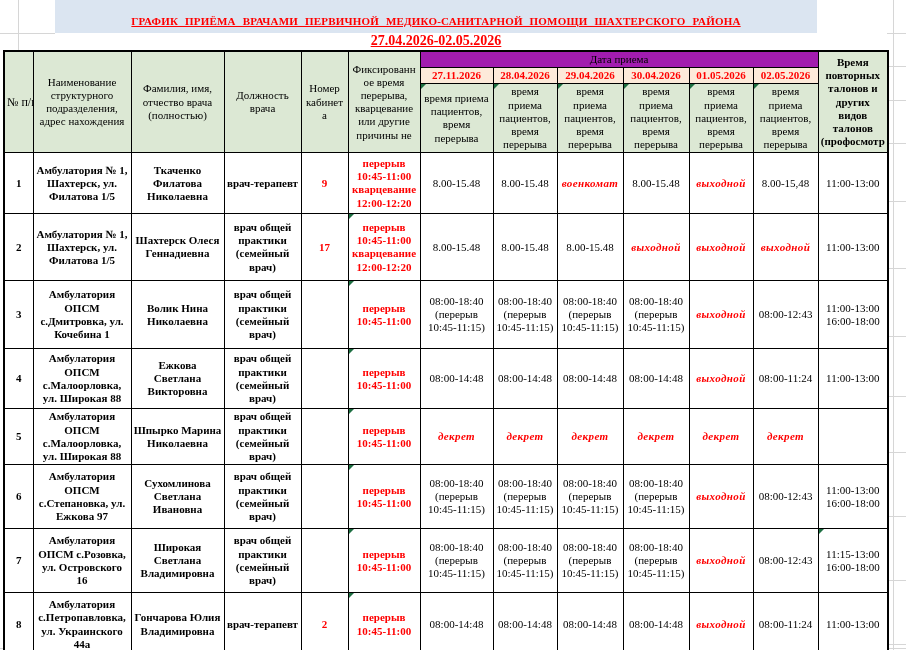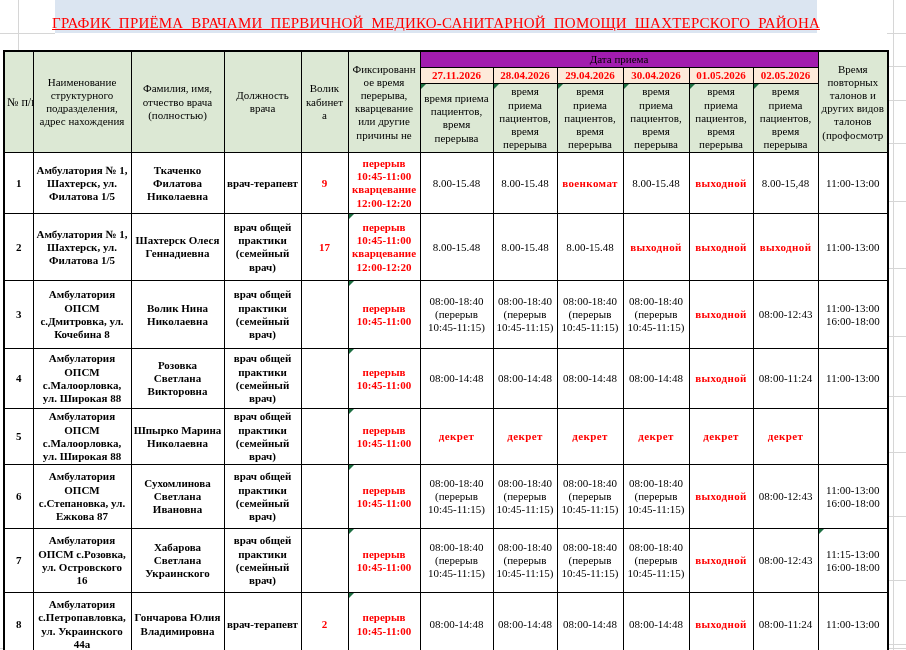--- a/index.html
+++ b/index.html
@@ -1,38 +1,38 @@
 <!DOCTYPE html>
 <html><head>
 <meta charset="utf-8">
 <style>
   html,body{margin:0;padding:0;background:#fff;}
   .page{position:relative;width:906px;height:650px;background:#ffffff;overflow:hidden;
         font-family:"Liberation Serif","DejaVu Serif",serif;color:#000;}
   .gl{position:absolute;background:#d6d6d6;}
   .band{position:absolute;left:55px;top:0;width:762px;height:33px;background:#dbe5f1;}
   .t1{position:absolute;left:45px;top:15px;width:782px;text-align:center;
-      font-size:15px;font-weight:normal;color:#ff0000;text-decoration:underline;
+      font-size:11px;font-weight:bold;color:#ff0000;text-decoration:underline;
       letter-spacing:.2px;word-spacing:4px;white-space:nowrap;}
   .t2{position:absolute;left:55px;top:33px;width:762px;text-align:center;
       font-size:14px;font-weight:bold;color:#ff0000;text-decoration:underline;}
   table.sched{position:absolute;left:3px;top:50px;width:884px;border-collapse:collapse;
       table-layout:fixed;border:2px solid #000;background:#fff;}
   table.sched td{border:1px solid #000;padding:1px 2px;text-align:center;vertical-align:middle;
       font-size:11px;line-height:1.2;overflow:hidden;word-wrap:break-word;}
   td.hdr{background:#dce8d4;font-size:10.5px;line-height:1.25;}
-  td.hb{font-weight:normal;margin-left:21px;}
+  td.hb{font-weight:bold;margin-left:21px;}
   td.dgroup{background:#a21caf;font-size:11px;}
   td.dateh{background:#fdeada;color:#ff0000;font-weight:600;font-size:10px;}
   td.subh{background:#dce8d4;font-size:9.5px;line-height:1.25;}
   td.l{text-align:left;font-weight:bold;padding-left:4px;}
   td.b{font-weight:bold;}
   td.cab{color:#ff0000;font-weight:bold;}
   td.brk{color:#ff0000;font-size:10.5px;white-space:pre-line;line-height:1.3;font-weight:bold;}
-  td.stat{color:#ff0000;font-weight:bold;font-size:9.5px;letter-spacing:.4px;}
+  td.stat{color:#ff0000;font-weight:bold;font-size:9.5px;letter-spacing:.4px;font-style:italic;}
   td.pre{white-space:pre-line;}
   td.rep{font-size:10.5px;}
   td.tri{position:relative;}
   td.tri::after{content:"";position:absolute;top:0;left:0;width:0;height:0;
       border-top:5px solid #1d6f42;border-right:5px solid transparent;}
   .bstrip{position:absolute;left:3px;top:644px;width:884px;height:6px;
       background:repeating-linear-gradient(90deg,#d6d6d6 0 1px,transparent 1px 66px);}
 </style>
 </head>
 <body>
@@ -52,20 +52,21 @@
   <div class="gl" style="left:887px;top:396px;width:19px;height:1px"></div>
   <div class="gl" style="left:887px;top:452px;width:19px;height:1px"></div>
   <div class="gl" style="left:887px;top:516px;width:19px;height:1px"></div>
   <div class="gl" style="left:887px;top:580px;width:19px;height:1px"></div>
   <div class="gl" style="left:887px;top:644px;width:19px;height:1px"></div>
   <div class="gl" style="left:0;top:648px;width:906px;height:1px"></div>
   <div class="bstrip"></div>
 
   <div class="band"></div>
   <div class="t1">ГРАФИК ПРИЁМА ВРАЧАМИ ПЕРВИЧНОЙ МЕДИКО-САНИТАРНОЙ ПОМОЩИ ШАХТЕРСКОГО РАЙОНА</div>
+  <div class="t2">27.04.2026-02.05.2026</div>
 
   <table class="sched">
     <colgroup>
       <col style="width:29px">
         <col style="width:98px">
         <col style="width:93px">
         <col style="width:77px">
       <col style="width:47px">
         <col style="width:72px">
         <col style="width:73px">
@@ -76,21 +77,21 @@
         <col style="width:65px">
       <col style="width:70px">
     </colgroup>
 
     <tbody>
         <tr style="height:16px">
       <td class="hdr" rowspan="3" style="white-space:nowrap;font-size:12px">№ п/п</td>
       <td class="hdr" rowspan="3">Наименование структурного подразделения, адрес нахождения</td>
       <td class="hdr" rowspan="3">Фамилия, имя, отчество врача (полностью)</td>
       <td class="hdr" rowspan="3">Должность врача</td>
-      <td class="hdr" rowspan="3">Волик кабинета</td>
+      <td class="hdr" rowspan="3">Номер кабинета</td>
       <td class="hdr" rowspan="3">Фиксированное время перерыва, кварцевание или другие причины не</td>
       <td class="dgroup" colspan="6">Дата приема</td>
       <td class="hdr hb" rowspan="3">Время повторных талонов и других видов талонов (профосмотр</td>
     </tr>
     <tr style="height:15px">
       <td class="dateh">27.11.2026</td>
       <td class="dateh">28.04.2026</td>
       <td class="dateh">29.04.2026</td>
       <td class="dateh">30.04.2026</td>
       <td class="dateh">01.05.2026</td>
@@ -138,40 +139,40 @@
       <td>8.00-15.48</td>
       <td>8.00-15.48</td>
       <td class="stat">выходной</td>
       <td class="stat">выходной</td>
       <td class="stat">выходной</td>
       <td class="rep pre">11:00-13:00</td>
     </tr>
 
     <tr style="height:68px">
       <td class="b">3</td>
-      <td class="l">Амбулатория ОПСМ с.Дмитровка, ул. Кочебина 8</td>
+      <td class="l">Амбулатория ОПСМ с.Дмитровка, ул. Кочебина 1</td>
       <td class="l">Волик Нина Николаевна</td>
       <td class="l">врач общей практики (семейный врач)</td>
       <td class="cab"></td>
       <td class="brk tri">перерыв
 10:45-11:00</td>
       <td>08:00-18:40 (перерыв 10:45-11:15)</td>
       <td>08:00-18:40 (перерыв 10:45-11:15)</td>
       <td>08:00-18:40 (перерыв 10:45-11:15)</td>
       <td>08:00-18:40 (перерыв 10:45-11:15)</td>
       <td class="stat">выходной</td>
       <td>08:00-12:43</td>
       <td class="rep pre">11:00-13:00
 16:00-18:00</td>
     </tr>
 
     <tr style="height:60px">
       <td class="b">4</td>
       <td class="l">Амбулатория ОПСМ с.Малоорловка, ул. Широкая 88</td>
-      <td class="l">Розовка Светлана Викторовна</td>
+      <td class="l">Ежкова Светлана Викторовна</td>
       <td class="l">врач общей практики (семейный врач)</td>
       <td class="cab"></td>
       <td class="brk tri">перерыв
 10:45-11:00</td>
       <td>08:00-14:48</td>
       <td>08:00-14:48</td>
       <td>08:00-14:48</td>
       <td>08:00-14:48</td>
       <td class="stat">выходной</td>
       <td>08:00-11:24</td>
@@ -190,40 +191,40 @@
       <td class="stat">декрет</td>
       <td class="stat">декрет</td>
       <td class="stat">декрет</td>
       <td class="stat">декрет</td>
       <td class="stat">декрет</td>
       <td class="rep pre"></td>
     </tr>
 
     <tr style="height:64px">
       <td class="b">6</td>
-      <td class="l">Амбулатория ОПСМ с.Степановка, ул. Ежкова 87</td>
+      <td class="l">Амбулатория ОПСМ с.Степановка, ул. Ежкова 97</td>
       <td class="l">Сухомлинова Светлана Ивановна</td>
       <td class="l">врач общей практики (семейный врач)</td>
       <td class="cab"></td>
       <td class="brk tri">перерыв
 10:45-11:00</td>
       <td>08:00-18:40 (перерыв 10:45-11:15)</td>
       <td>08:00-18:40 (перерыв 10:45-11:15)</td>
       <td>08:00-18:40 (перерыв 10:45-11:15)</td>
       <td>08:00-18:40 (перерыв 10:45-11:15)</td>
       <td class="stat">выходной</td>
       <td>08:00-12:43</td>
       <td class="rep pre">11:00-13:00
 16:00-18:00</td>
     </tr>
 
     <tr style="height:64px">
       <td class="b">7</td>
       <td class="l">Амбулатория ОПСМ с.Розовка, ул. Островского 16</td>
-      <td class="l">Хабарова Светлана Украинского</td>
+      <td class="l">Широкая Светлана Владимировна</td>
       <td class="l">врач общей практики (семейный врач)</td>
       <td class="cab"></td>
       <td class="brk tri">перерыв
 10:45-11:00</td>
       <td>08:00-18:40 (перерыв 10:45-11:15)</td>
       <td>08:00-18:40 (перерыв 10:45-11:15)</td>
       <td>08:00-18:40 (перерыв 10:45-11:15)</td>
       <td>08:00-18:40 (перерыв 10:45-11:15)</td>
       <td class="stat">выходной</td>
       <td>08:00-12:43</td>

